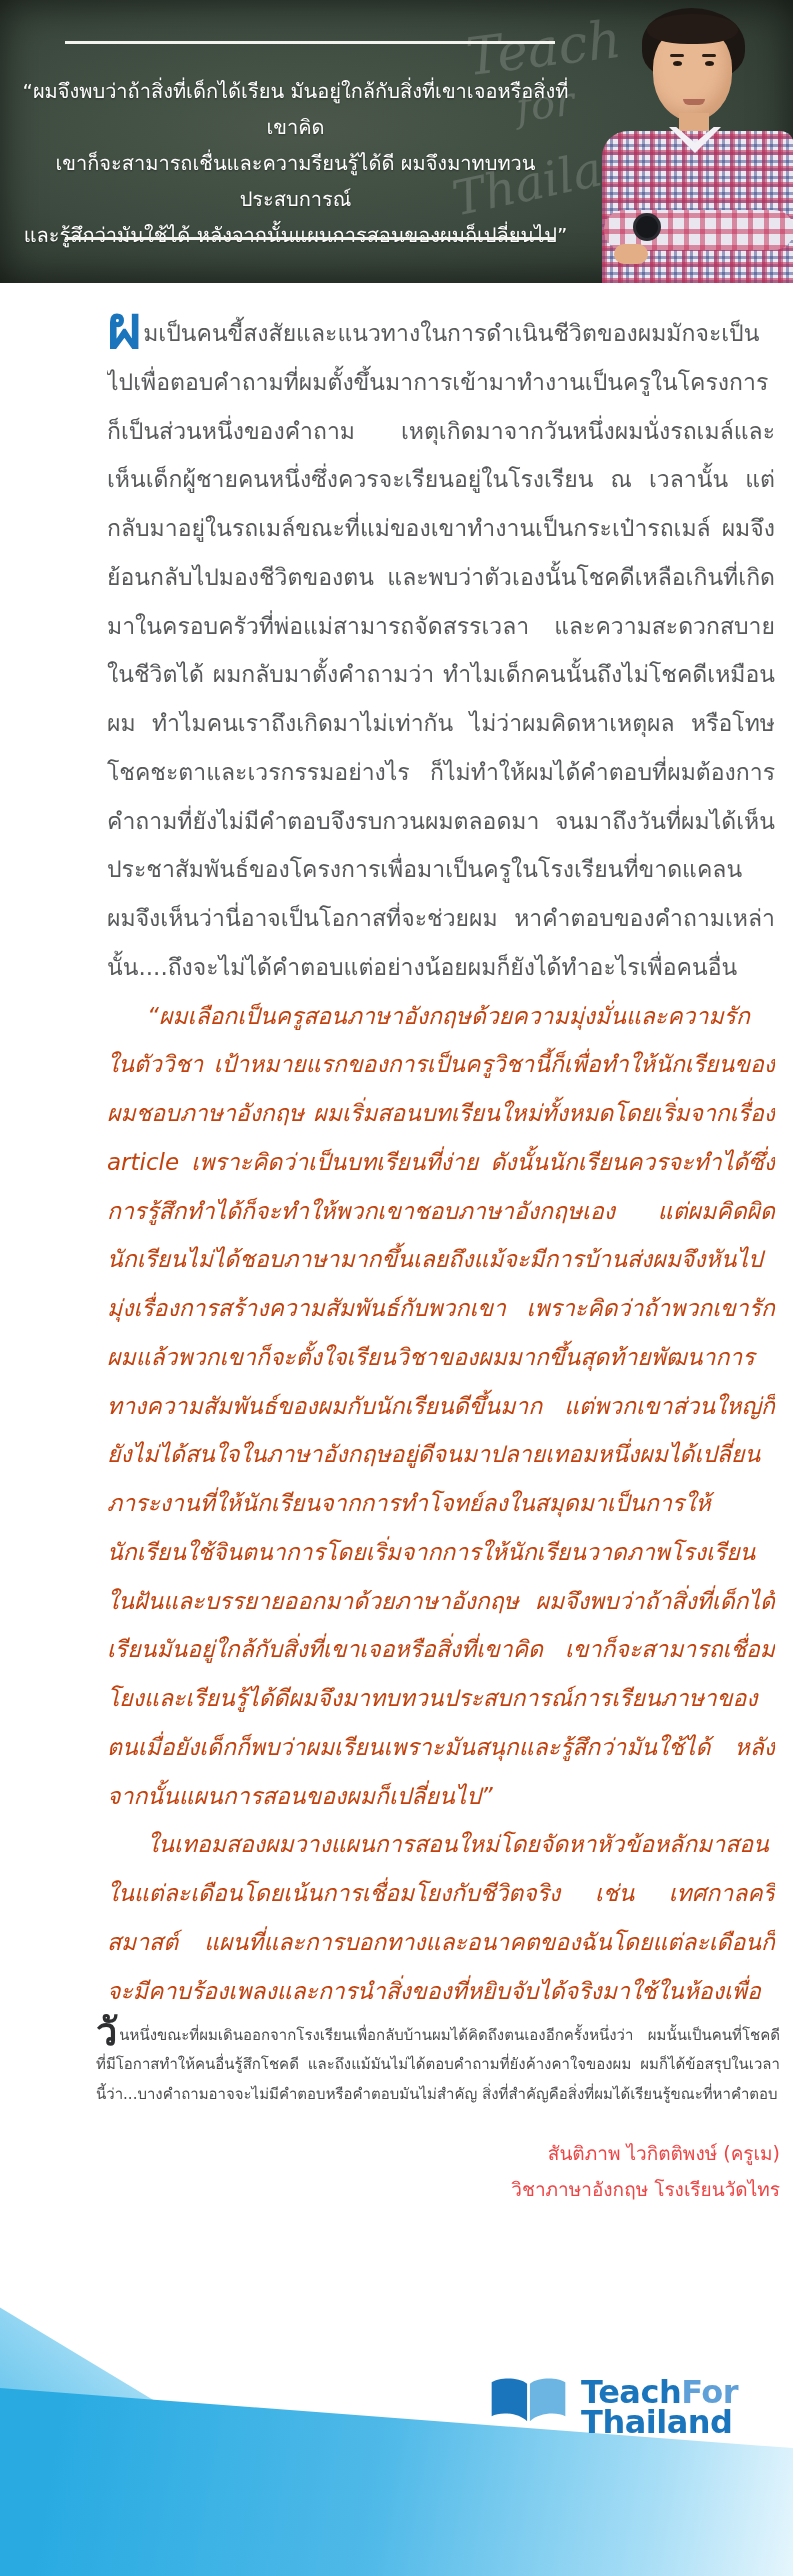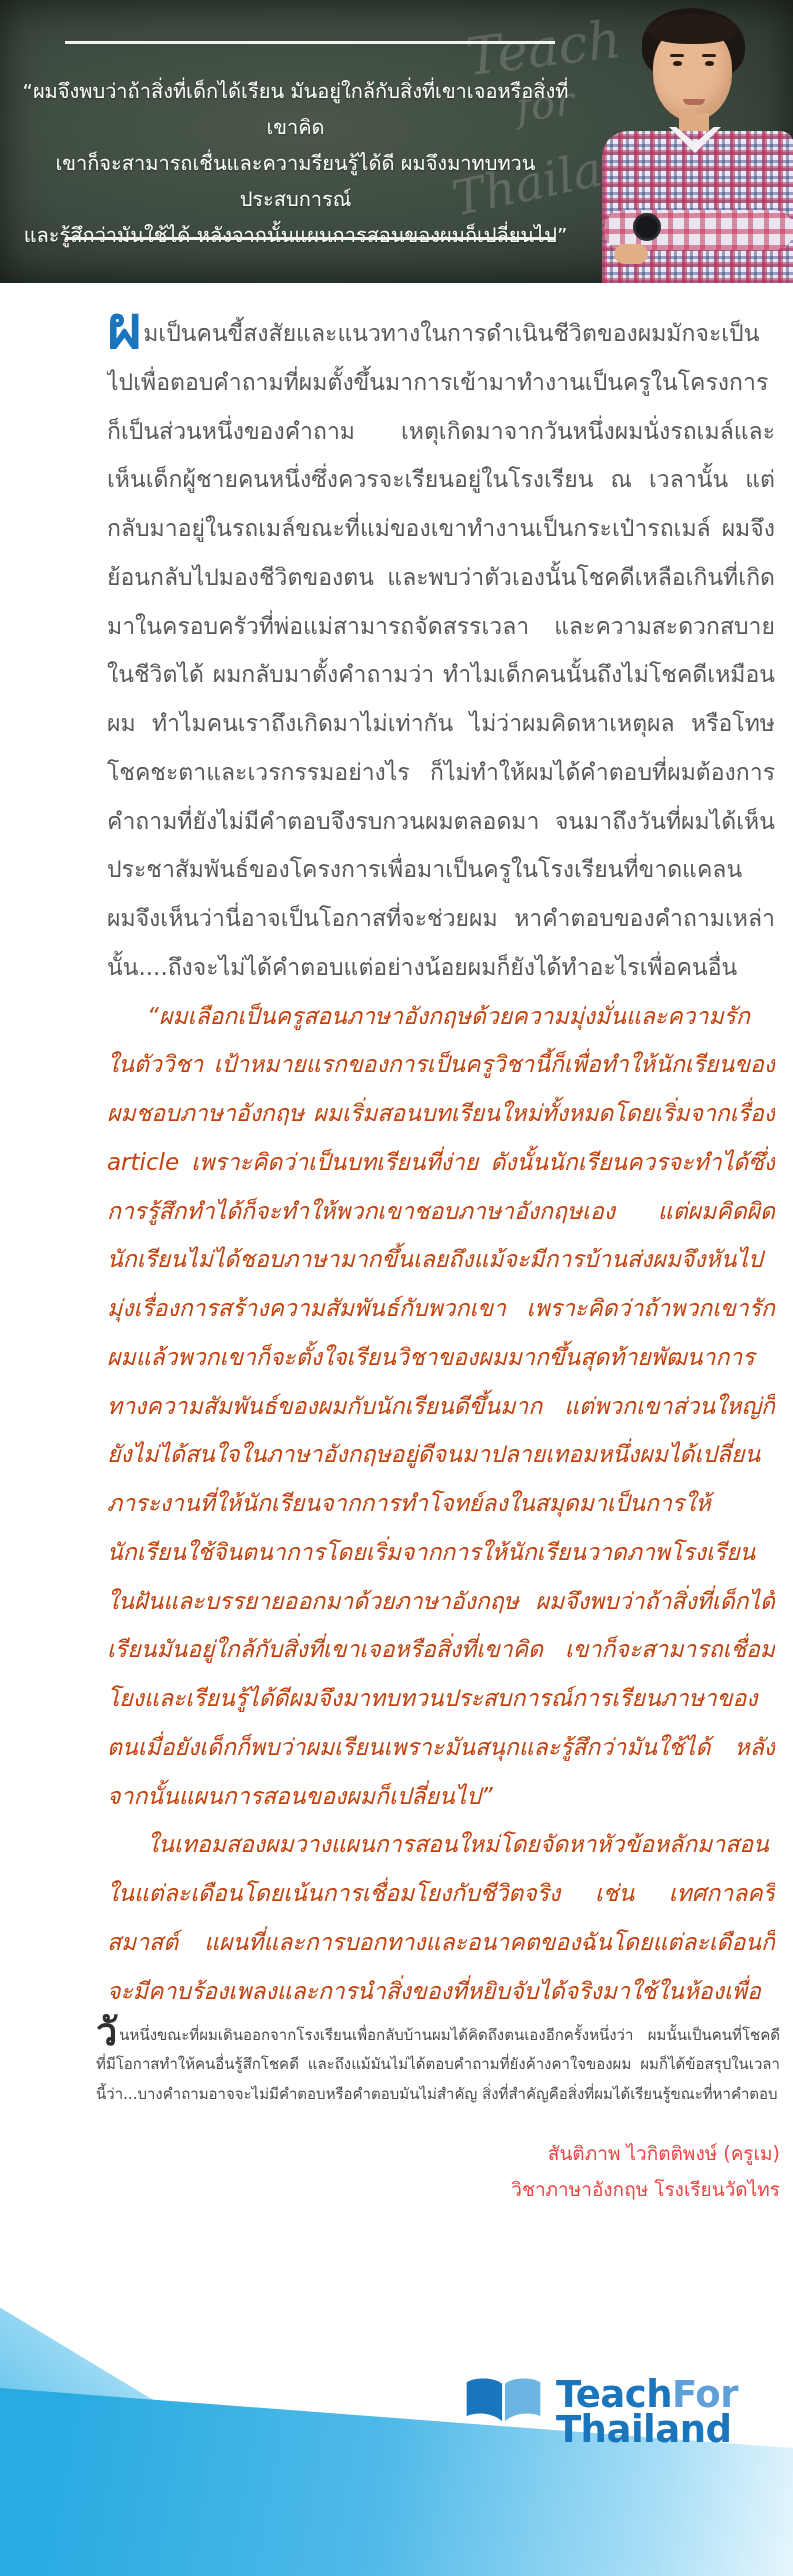--- a/index.html
+++ b/index.html
@@ -65,21 +65,21 @@
   
   .footer { position:relative; width:794px; height:364px; background:#ffffff; overflow:hidden; }
   .footer .triangle { position:absolute; left:0; bottom:0; width:56%; height:82%;
       background:linear-gradient(38deg, #29abe2 0%, #8ed4f2 40%, #ffffff 78%);
       clip-path:polygon(0 10%, 100% 100%, 0 100%); }
   .footer .band { position:absolute; left:0; bottom:0; width:100%; height:188px;
       background:linear-gradient(100deg, #29abe2 8%, #4fb9e8 48%, #a8def6 82%, #e6f6fd 100%);
       clip-path:polygon(0 0, 100% 32%, 100% 100%, 0 100%); }
   .logo { position:absolute; right:56px; top:161px; display:flex; align-items:flex-start; gap:10px; }
   .logo svg { width:85px; height:61px; }
-  .logo-text { font-weight:bold; font-size:37px; line-height:.95; letter-spacing:-0.5px; color:#1b75bc; padding-top:4px; }
+  .logo-text { font-weight:bold; font-size:32px; line-height:.95; letter-spacing:-0.5px; color:#1b75bc; padding-top:4px; }
   .logo-text .lt { color:#5fa0d9; }
 </style>
 </head>
 <body>
 
 <div class="page">
 
   <header class="hero">
     <div class="chalk chalk-1">Teach</div>
     <div class="chalk chalk-2">for</div>

